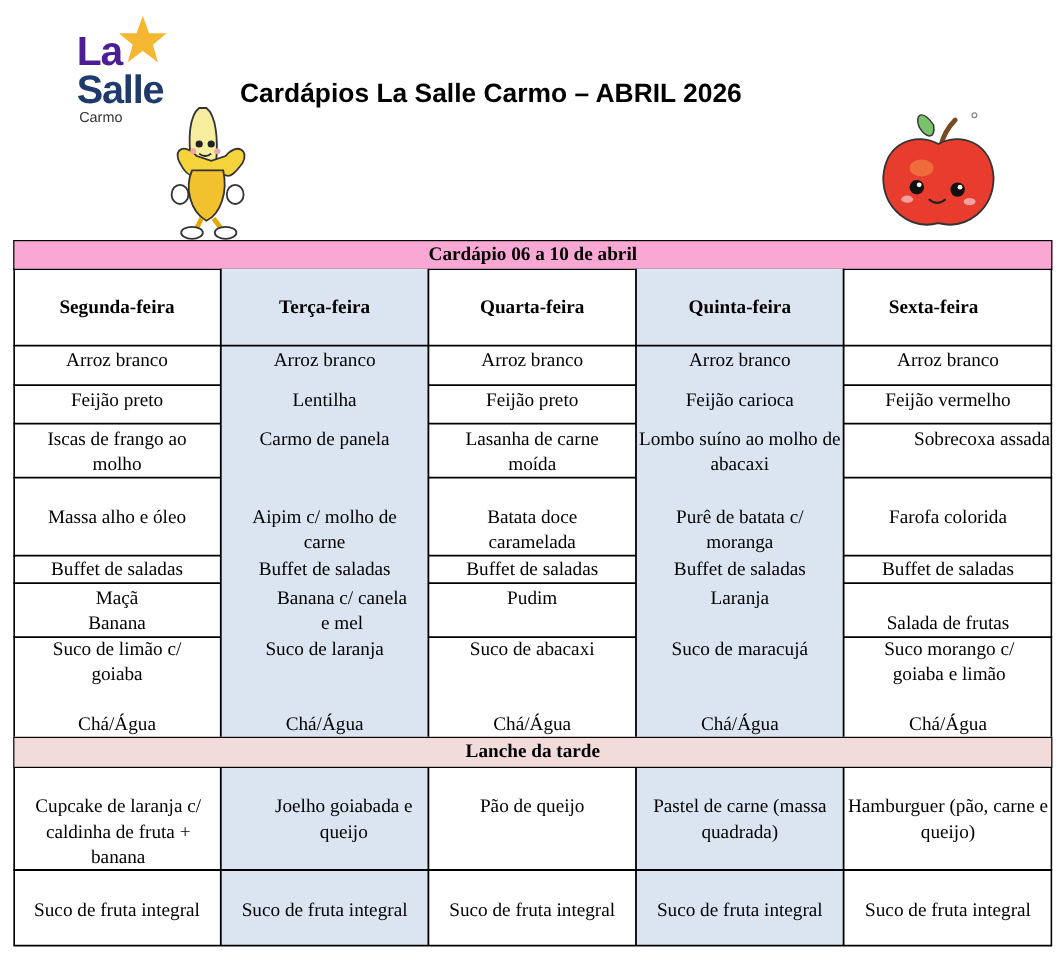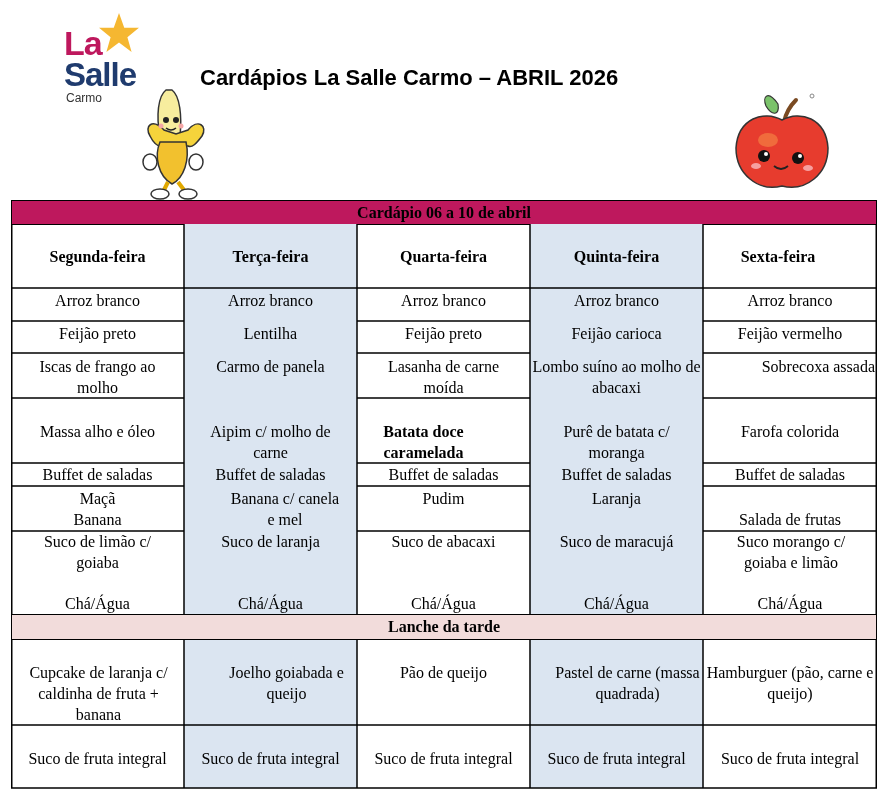--- a/index.html
+++ b/index.html
@@ -1,28 +1,28 @@
 <!DOCTYPE html>
 <html><head>
 <meta charset="utf-8">
 <style>
   html,body{margin:0;padding:0;background:#ffffff;}
   body{width:886px;height:802px;position:relative;overflow:hidden;font-family:"Liberation Serif",serif;color:#000;}
   .logo{position:absolute;left:62px;top:12px;width:82px;height:95px;}
-  .logo .la{position:absolute;left:2px;top:14px;font-family:"Liberation Sans",sans-serif;font-weight:bold;font-size:34px;color:#be185d;line-height:34px;letter-spacing:-1px;}
+  .logo .la{position:absolute;left:2px;top:14px;font-family:"Liberation Sans",sans-serif;font-weight:bold;font-size:34px;color:#4c1d95;line-height:34px;letter-spacing:-1px;}
   .logo .salle{position:absolute;left:2px;top:46px;font-family:"Liberation Sans",sans-serif;font-weight:bold;font-size:33px;color:#1f3b6e;line-height:33px;letter-spacing:-1px;}
   .logo .carmo{position:absolute;left:4px;top:80px;font-family:"Liberation Sans",sans-serif;font-size:12px;color:#333;line-height:12px;}
   .logo .star{position:absolute;left:36px;top:0px;width:42px;height:42px;}
   .title{position:absolute;left:200px;top:64px;font-family:"Liberation Sans",sans-serif;font-weight:bold;font-size:22px;line-height:28px;white-space:nowrap;}
   .banana{position:absolute;left:136px;top:86px;width:80px;height:114px;}
   .apple{position:absolute;left:728px;top:86px;width:110px;height:112px;}
 
   .menu{position:absolute;left:11px;top:200px;width:866px;}
   .bar{position:absolute;left:0;width:866px;box-sizing:border-box;border:1.5px solid #000;text-align:center;font-weight:bold;font-size:16px;}
-  .bar.purple{background:#be185d;top:0;height:25px;line-height:23px;}
+  .bar.purple{background:#f9a8d4;top:0;height:25px;line-height:23px;}
   .bar.pink{background:#f2dcdb;top:414px;height:26px;line-height:24px;}
   .col{position:absolute;top:24px;width:173px;height:390px;box-sizing:border-box;}
   .col.blue{background:#dbe5f1;}
   .grid{position:absolute;left:0;top:0;width:866px;height:590px;pointer-events:none;}
   .cell{position:absolute;text-align:center;font-size:16px;line-height:21px;box-sizing:border-box;padding:0 2px;}
   .hdr{font-weight:bold;font-size:16px;}
 </style>
 </head>
 <body>
 
@@ -141,21 +141,21 @@
   <div class="cell" style="left:692px;top:123px;width:174px;">Feijão vermelho</div>
 
   <div class="cell" style="left:14px;top:156px;width:145px;">Iscas de frango ao molho</div>
   <div class="cell" style="left:173px;top:156px;width:173px;">Carmo de panela</div>
   <div class="cell" style="left:364px;top:156px;width:137px;">Lasanha de carne moída</div>
   <div class="cell" style="left:519px;top:156px;width:173px;">Lombo suíno ao molho de abacaxi</div>
   <div class="cell" style="left:692px;top:156px;width:174px;text-align:right;">Sobrecoxa assada</div>
 
   <div class="cell" style="left:0;top:221px;width:173px;">Massa alho e óleo</div>
   <div class="cell" style="left:188px;top:221px;width:143px;">Aipim c/ molho de carne</div>
-  <div class="cell" style="left:351px;top:221px;width:123px;font-weight:bold;">Batata doce caramelada</div>
+  <div class="cell" style="left:371px;top:221px;width:123px;">Batata doce caramelada</div>
   <div class="cell" style="left:544px;top:221px;width:123px;">Purê de batata c/ moranga</div>
   <div class="cell" style="left:692px;top:221px;width:174px;">Farofa colorida</div>
 
   <div class="cell" style="left:0;top:264px;width:173px;">Buffet de saladas</div>
   <div class="cell" style="left:173px;top:264px;width:173px;">Buffet de saladas</div>
   <div class="cell" style="left:346px;top:264px;width:173px;">Buffet de saladas</div>
   <div class="cell" style="left:519px;top:264px;width:173px;">Buffet de saladas</div>
   <div class="cell" style="left:692px;top:264px;width:174px;">Buffet de saladas</div>
 
   <div class="cell" style="left:0;top:288px;width:173px;">
@@ -184,21 +184,21 @@
 
   <div class="cell" style="left:0;top:393px;width:173px;">Chá/Água</div>
   <div class="cell" style="left:173px;top:393px;width:173px;">Chá/Água</div>
   <div class="cell" style="left:346px;top:393px;width:173px;">Chá/Água</div>
   <div class="cell" style="left:519px;top:393px;width:173px;">Chá/Água</div>
   <div class="cell" style="left:692px;top:393px;width:174px;">Chá/Água</div>
 
   <div class="cell" style="left:4px;top:462px;width:167px;">Cupcake de laranja c/ caldinha de fruta + banana</div>
   <div class="cell" style="left:204px;top:462px;width:143px;">Joelho goiabada e queijo</div>
   <div class="cell" style="left:346px;top:462px;width:173px;">Pão de queijo</div>
-  <div class="cell" style="left:519px;top:462px;width:173px;margin-left:11px;">Pastel de carne (massa quadrada)</div>
+  <div class="cell" style="left:519px;top:462px;width:173px;">Pastel de carne (massa quadrada)</div>
   <div class="cell" style="left:692px;top:462px;width:174px;">Hamburguer (pão, carne e queijo)</div>
 
   <div class="cell" style="left:0;top:548px;width:173px;padding:0;white-space:nowrap;">Suco de fruta integral</div>
   <div class="cell" style="left:173px;top:548px;width:173px;padding:0;white-space:nowrap;">Suco de fruta integral</div>
   <div class="cell" style="left:346px;top:548px;width:173px;padding:0;white-space:nowrap;">Suco de fruta integral</div>
   <div class="cell" style="left:519px;top:548px;width:173px;padding:0;white-space:nowrap;">Suco de fruta integral</div>
   <div class="cell" style="left:692px;top:548px;width:174px;padding:0;white-space:nowrap;">Suco de fruta integral</div>
 </div>
 
 </body></html>

